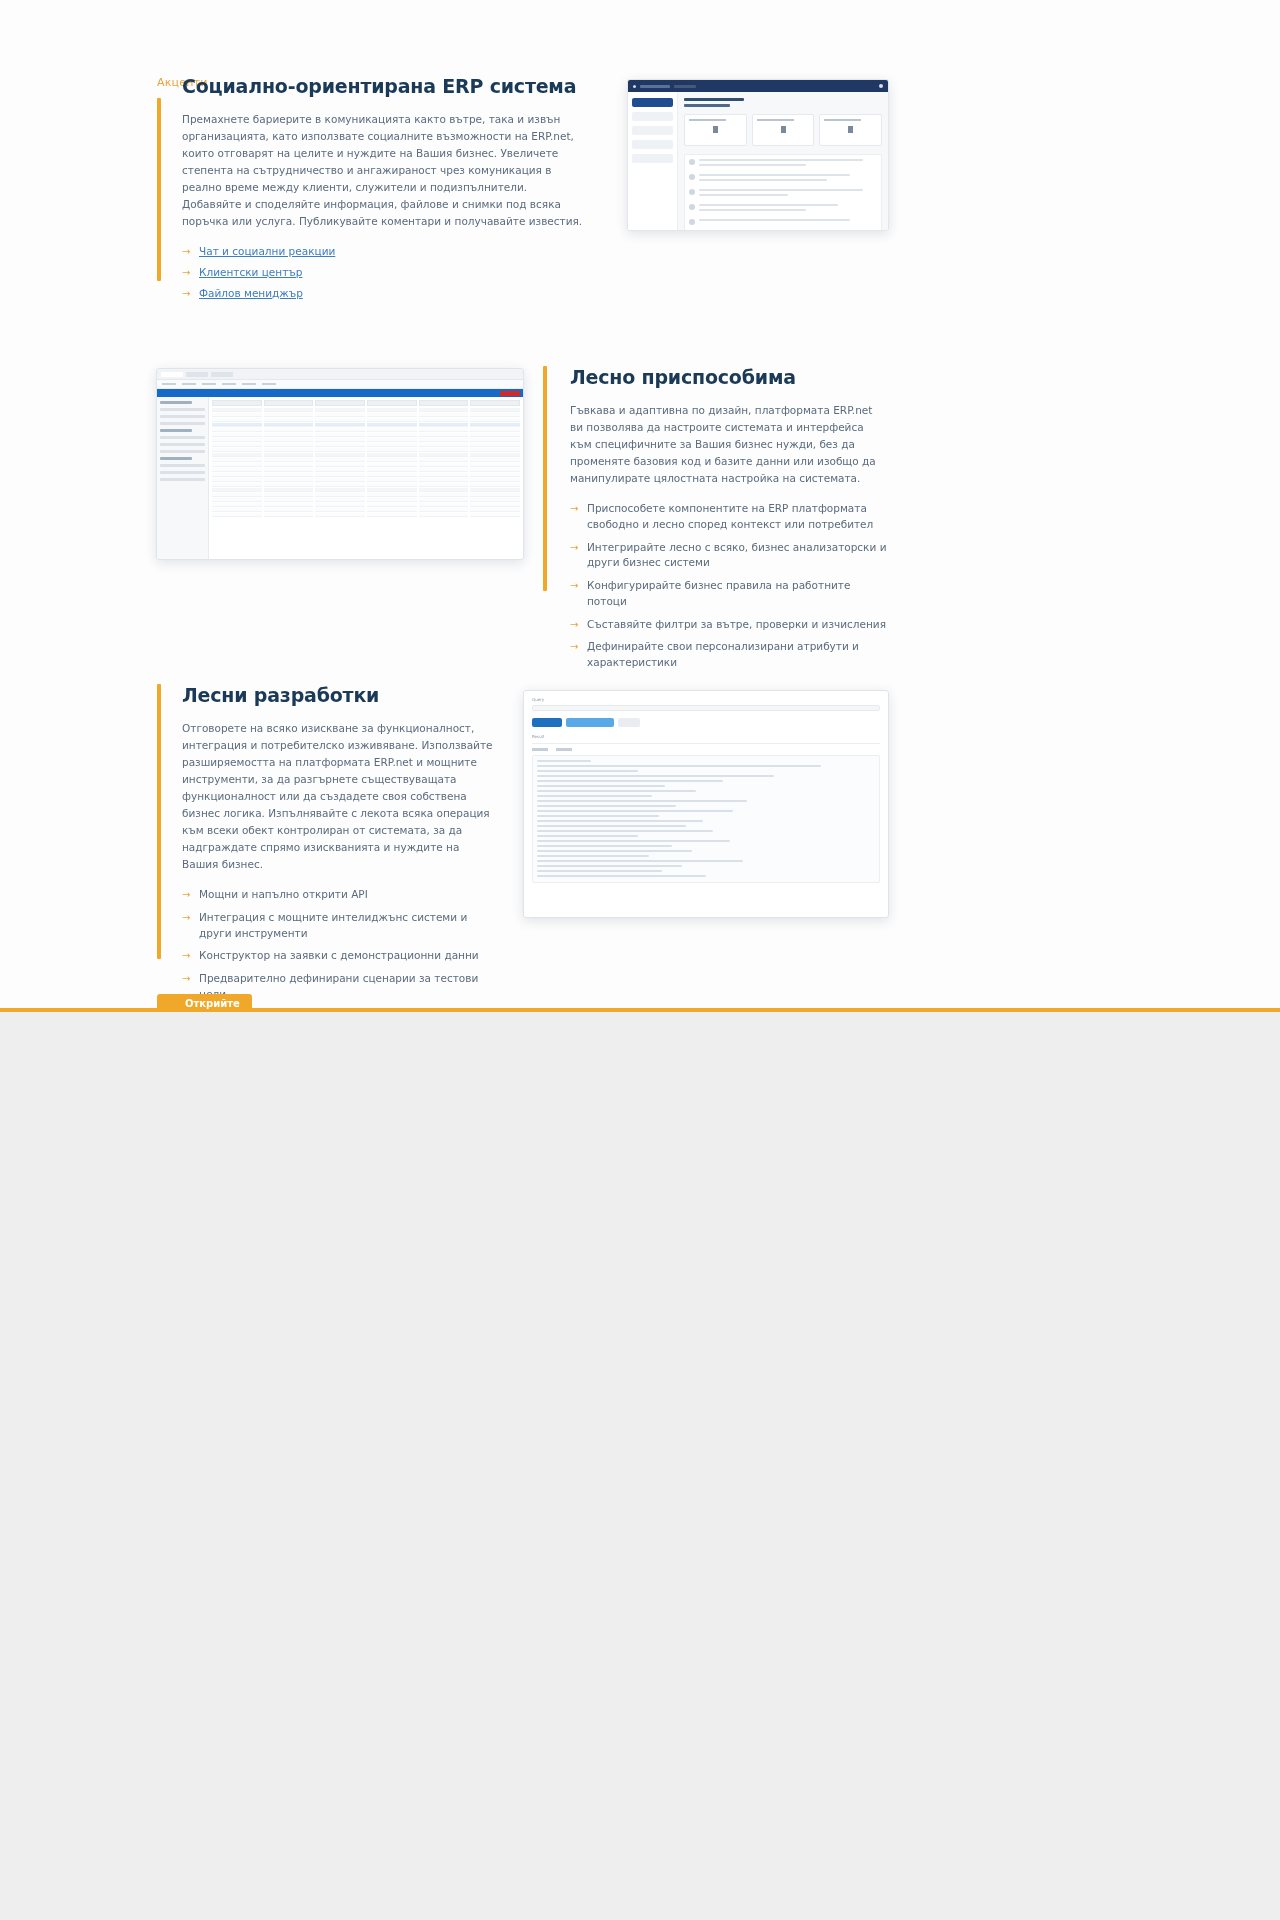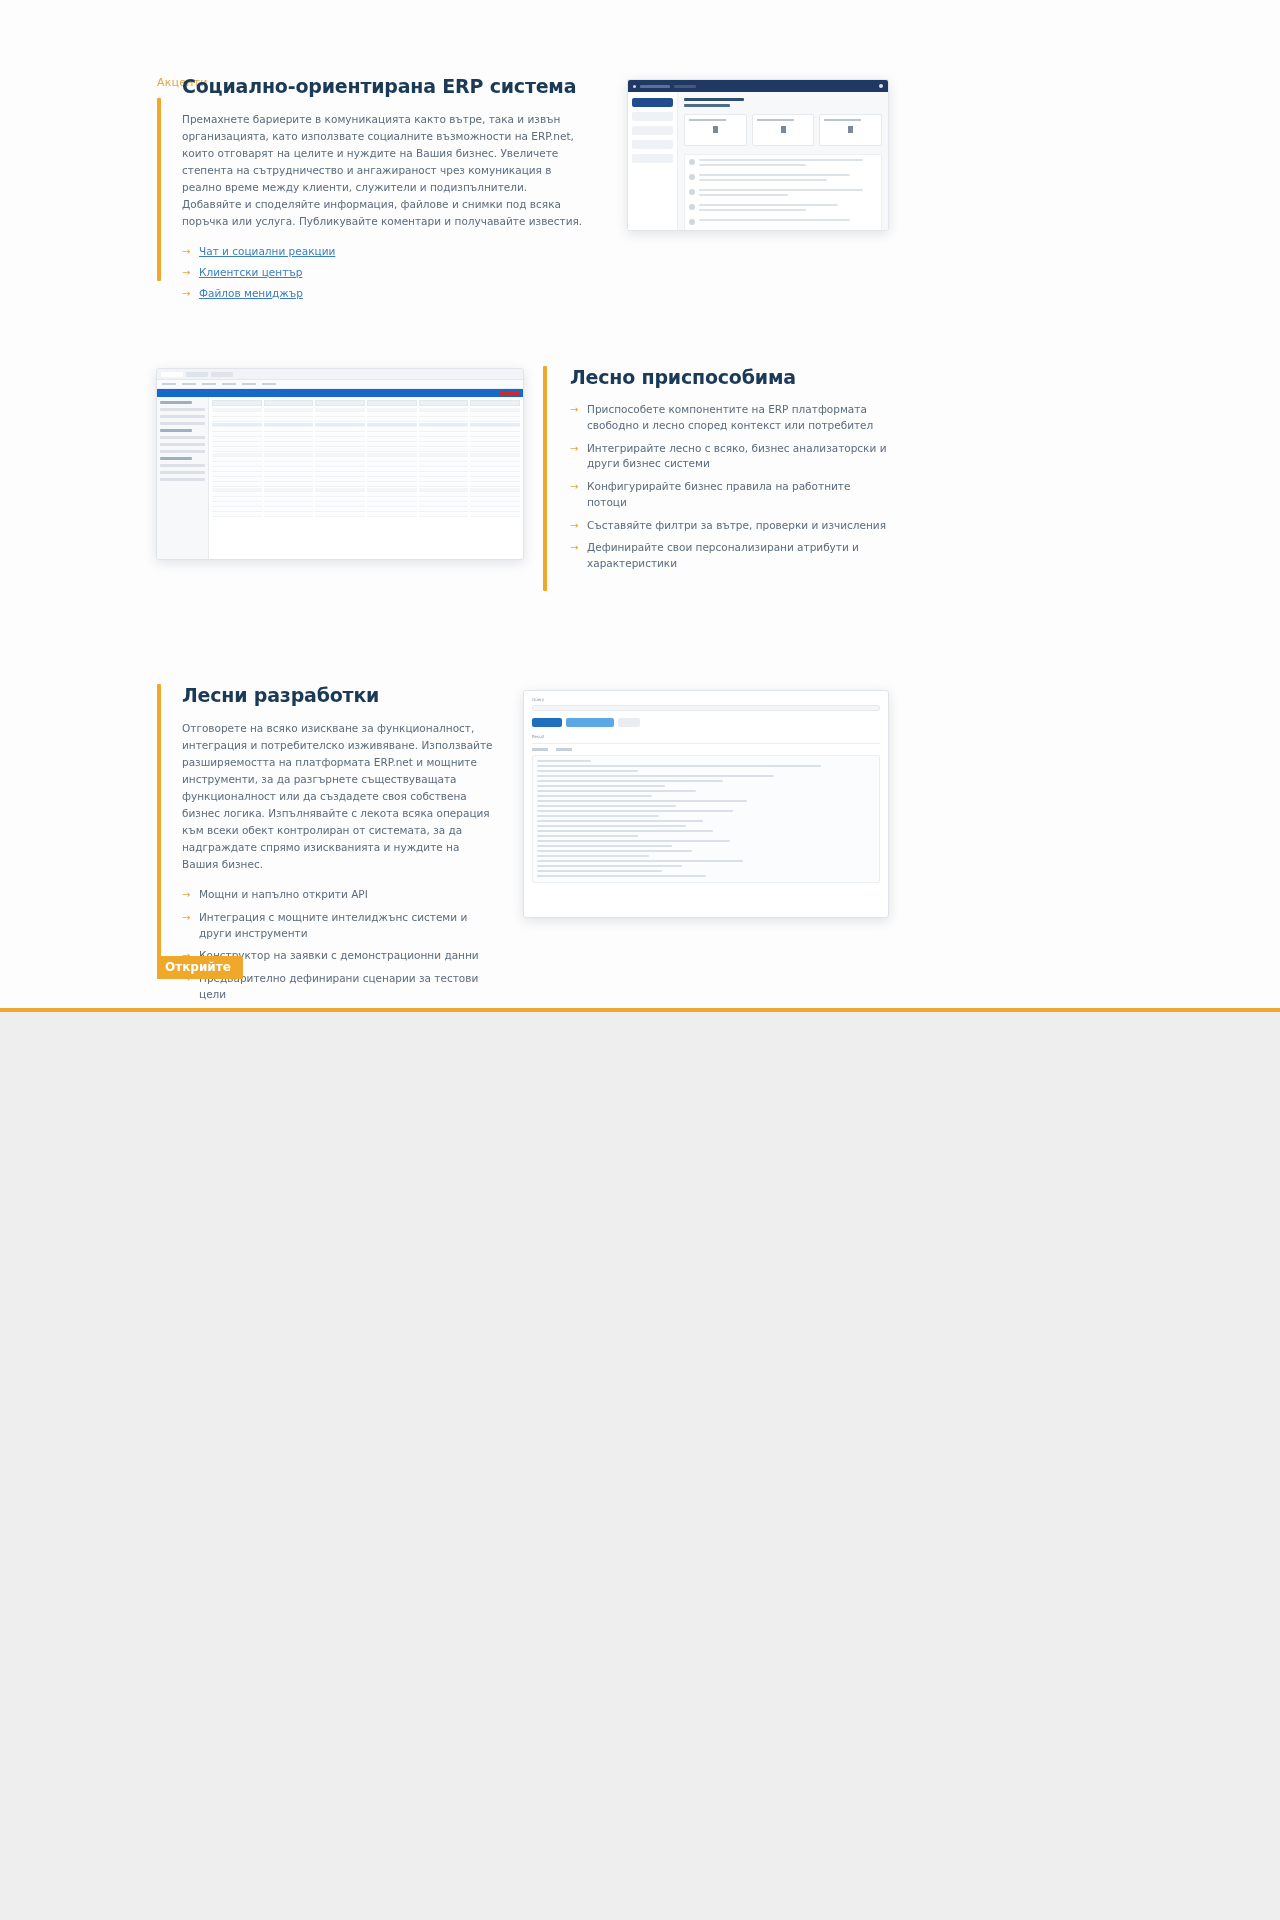--- a/index.html
+++ b/index.html
@@ -176,24 +176,24 @@
   .s3-tabs{display:flex;gap:8px;margin-bottom:4px;}
   .s3-tabs .t{width:16px;height:3px;background:#c6cfd8;}
   .s3-code{background:#fbfcfd;border:1px solid #eceff2;border-radius:2px;padding:4px;height:128px;overflow:hidden;}
   .s3-code .cl{height:2px;background:#d9e0e7;margin-bottom:3px;border-radius:1px;}
 
   
   .divider {
     position:absolute; left:0; top:1008px; width:1280px; height:4px; background:#efa829;
   }
   .badge-discover {
-    position:absolute; left:157px; top:956px;
+    position:absolute; left:157px; top:994px;
     background:#efa829; color:#fff;
-    font-size:12px; font-weight:700;
-    padding:4px 12px 5px 8px;
+    font-size:10px; font-weight:700;
+    padding:4px 12px 5px 28px;
     border-radius:3px 3px 0 0;
   }
 
   
   .grey-area {
     position:absolute; left:0; top:1012px; width:1280px; height:908px;
     background:#eeeeee;
   }
 </style>
 </head>
@@ -517,20 +517,21 @@
               <i class="gc"></i>
             </div>
         </div>
       </div>
     </div>
 
     <div class="sec2">
       <div class="accent-bar"></div>
       <div class="inner">
         <h2 class="sec-title">Лесно приспособима</h2>
+        <p class="sec-body">Гъвкава и адаптивна по дизайн, платформата ERP.net ви позволява да настроите системата и интерфейса към специфичните за Вашия бизнес нужди, без да променяте базовия код и базите данни или изобщо да манипулирате цялостната настройка на системата.</p>
         <ul class="arrow-list">
           <li><span class="arw">→</span><span>Приспособете компонентите на ERP платформата свободно и лесно според контекст или потребител</span></li>
           <li><span class="arw">→</span><span>Интегрирайте лесно с всяко, бизнес анализаторски и други бизнес системи</span></li>
           <li><span class="arw">→</span><span>Конфигурирайте бизнес правила на работните потоци</span></li>
           <li><span class="arw">→</span><span>Съставяйте филтри за вътре, проверки и изчисления</span></li>
           <li><span class="arw">→</span><span>Дефинирайте свои персонализирани атрибути и характеристики</span></li>
         </ul>
       </div>
     </div>
 

